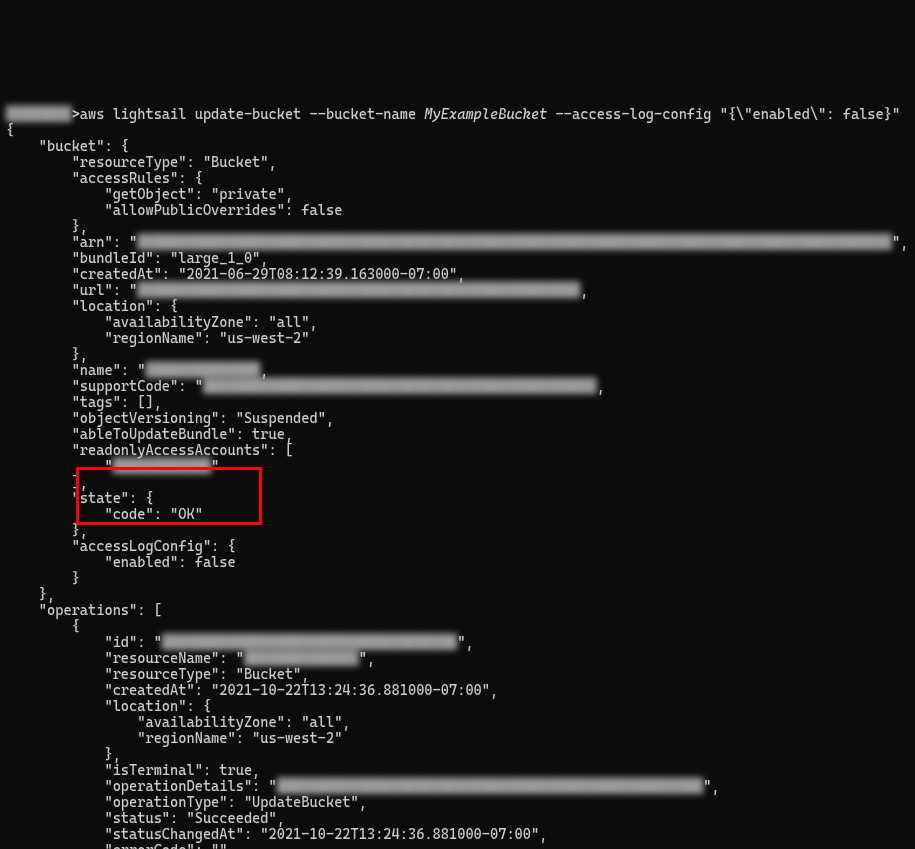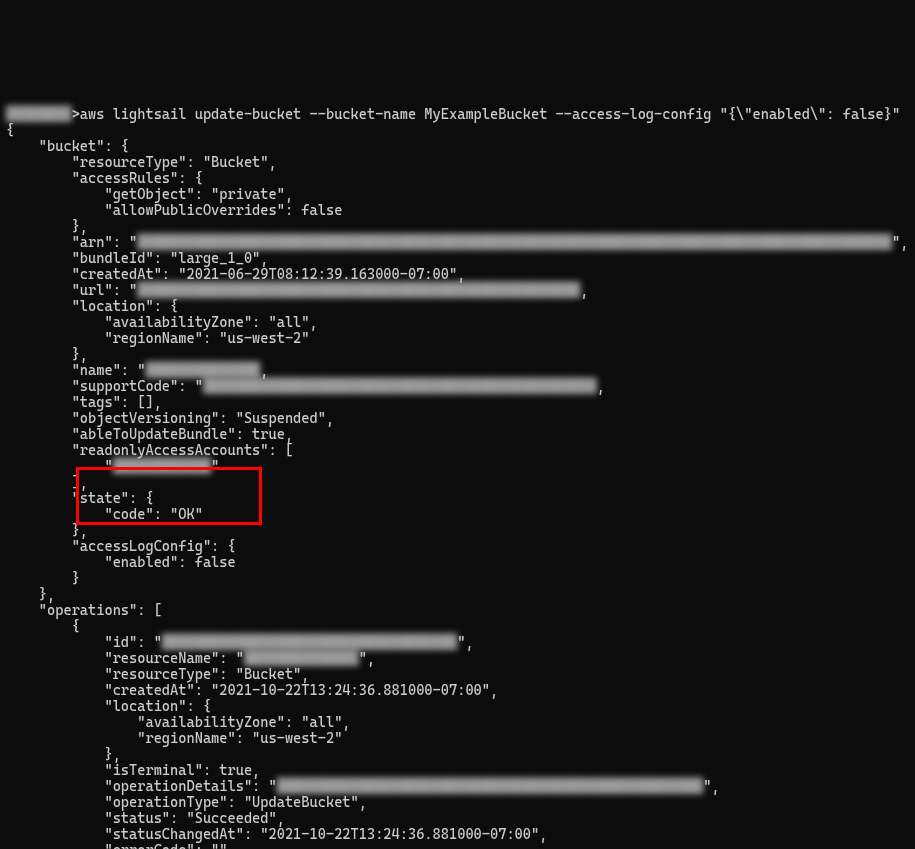--- a/index.html
+++ b/index.html
@@ -26,20 +26,21 @@
     position: absolute;
     border: 3px solid #ff0000;
     left: 76px;
     top: 467px;
     width: 186px;
     height: 58px;
     pointer-events: none;
     box-sizing: border-box;
   }
   .emph {
+    font-style: italic;
   }
 </style>
 </head>
 <body>
 
 
 
 <div class="terminal">
 <span><span class="blur">████████</span><span>&gt;aws lightsail update-bucket --bucket-name </span><span class="emph">MyExampleBucket</span><span> --access-log-config "{\"enabled\": false}"</span></span>
 <span>{</span>

